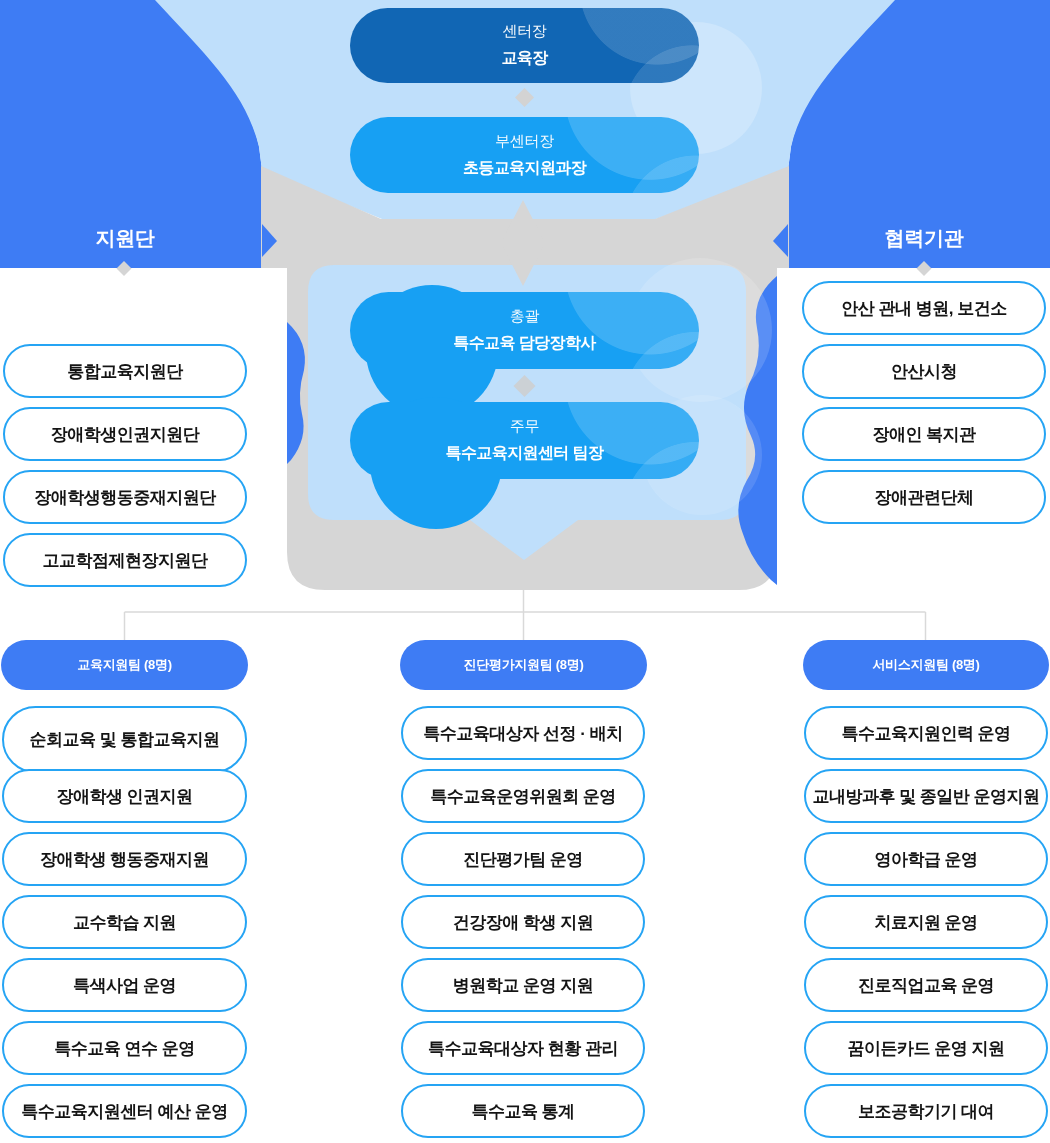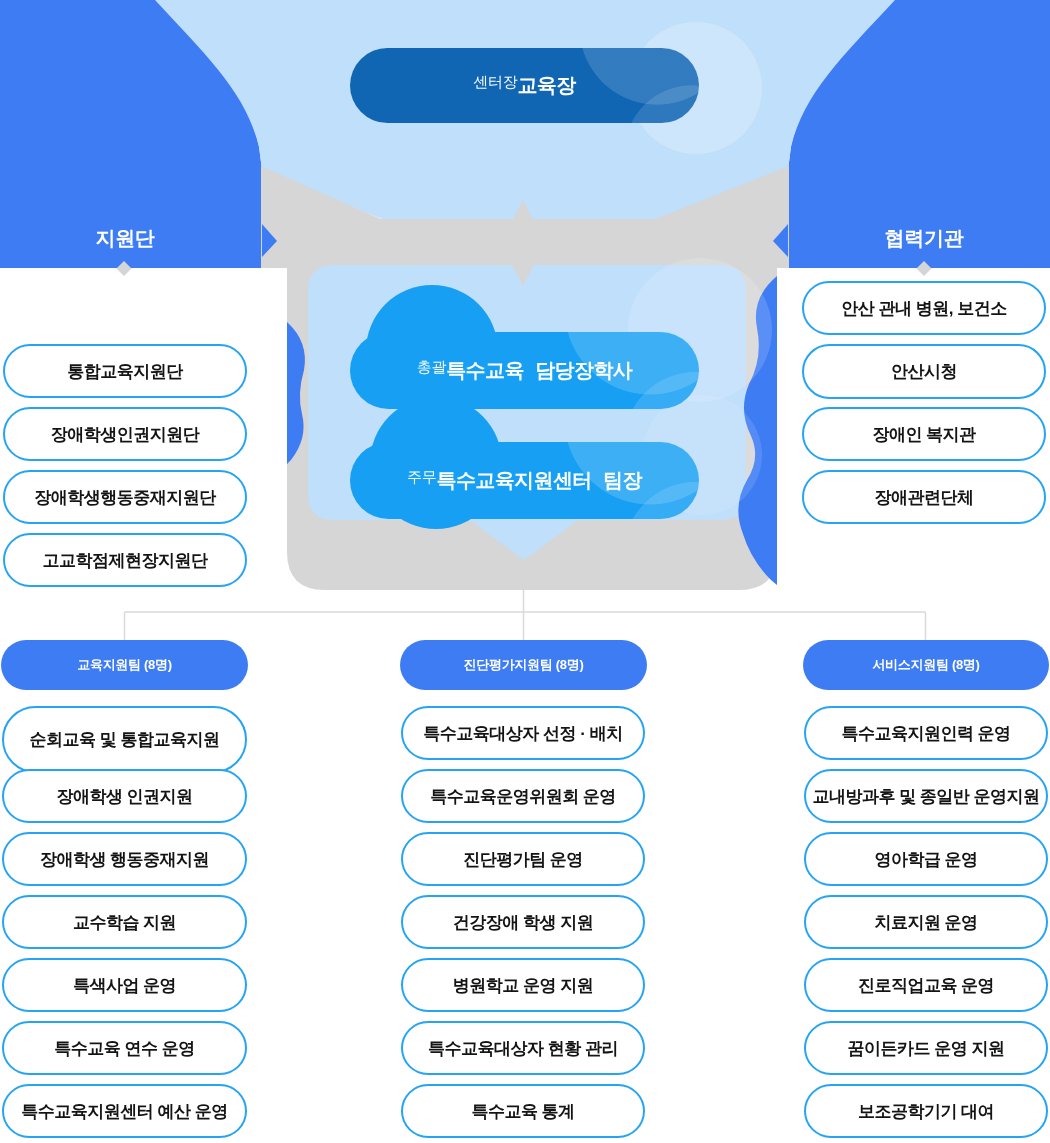--- a/index.html
+++ b/index.html
@@ -6,25 +6,25 @@
     --royal:#3e7cf4; --bright:#17a0f3; --dark:#1166b4;
     --light:#bfdffb; --gray:#d6d6d6; --item_border:#25a4f4; --line:#d9d9d9;
   }
   html,body{margin:0;padding:0;background:#fff;}
   .canvas{
     position:relative; width:1050px; height:1143px; background:#fff; overflow:hidden;
     font-family:"Liberation Sans", sans-serif;
   }
   .bg{position:absolute; left:0; top:0;}
   .pill{
-    position:absolute; border-radius:999px; display:flex; flex-direction:row;
-    align-items:center; justify-content:center; text-align:center; color:#fff;margin-top:40px;
+    position:absolute; border-radius:999px; display:flex; flex-direction:column;
+    align-items:center; justify-content:center; text-align:center; color:#fff;
   }
   .pill .role{font-size:15px; font-weight:500; opacity:.96; letter-spacing:-0.3px; margin-bottom:7px;}
-  .pill .title{font-size:20px; font-weight:700; letter-spacing:-0.6px;font-family:Liberation Mono, monospace;}
+  .pill .title{font-size:16px; font-weight:700; letter-spacing:-0.6px;}
   .pill.dark{
     background:
       radial-gradient(circle 78px at 88% -28%, rgba(255,255,255,.14) 0 99%, transparent 100%),
       radial-gradient(circle 68px at 98% 140%, rgba(255,255,255,.12) 0 99%, transparent 100%),
       var(--dark);
   }
   .pill.bright{
     background:
       radial-gradient(circle 86px at 86% -30%, rgba(255,255,255,.16) 0 99%, transparent 100%),
       radial-gradient(circle 72px at 99% 145%, rgba(255,255,255,.13) 0 99%, transparent 100%),
@@ -84,20 +84,24 @@
     <path d="M524.5,375 L535.5,386 L524.5,397 L513.5,386 Z" fill="#ccd1d5"></path>
     <path d="M124,261 L131.5,268.5 L124,276 L116.5,268.5 Z" fill="#d5d5d5"></path>
     <path d="M924,261 L931.5,268.5 L924,276 L916.5,268.5 Z" fill="#d5d5d5"></path>
   </svg>
 
   <div class="pill dark" style="left:350px;top:8px;width:349px;height:75px">
     <div class="role">센터장</div>
     <div class="title">교육장</div>
   </div>
 
+  <div class="pill bright" style="left:350px;top:117px;width:349px;height:76px">
+    <div class="role">부센터장</div>
+    <div class="title">초등교육지원과장</div>
+  </div>
 
   <div class="pill bright" style="left:350px;top:292px;width:349px;height:77px">
     <div class="role">총괄</div>
     <div class="title">특수교육 담당장학사</div>
   </div>
 
   <div class="pill bright" style="left:350px;top:402px;width:349px;height:77px">
     <div class="role">주무</div>
     <div class="title">특수교육지원센터 팀장</div>
   </div>

